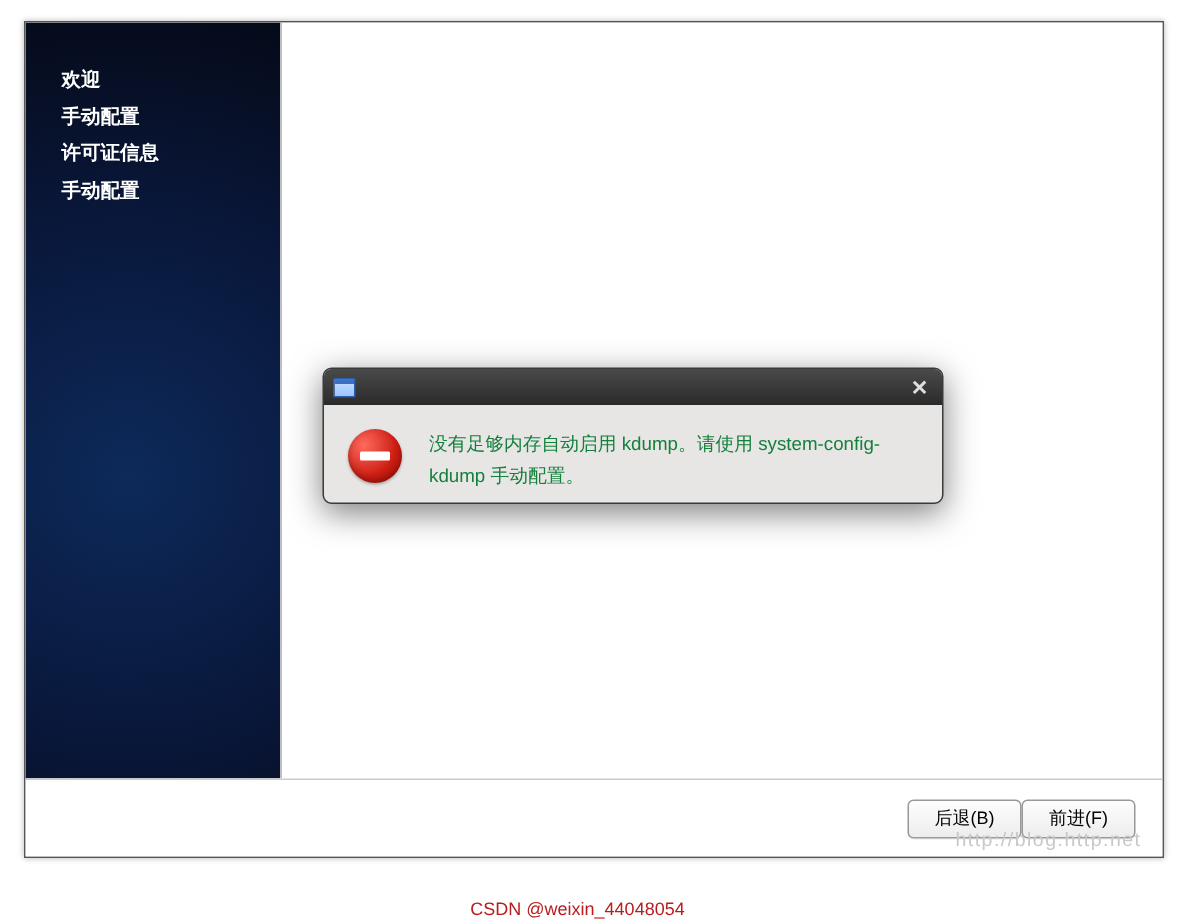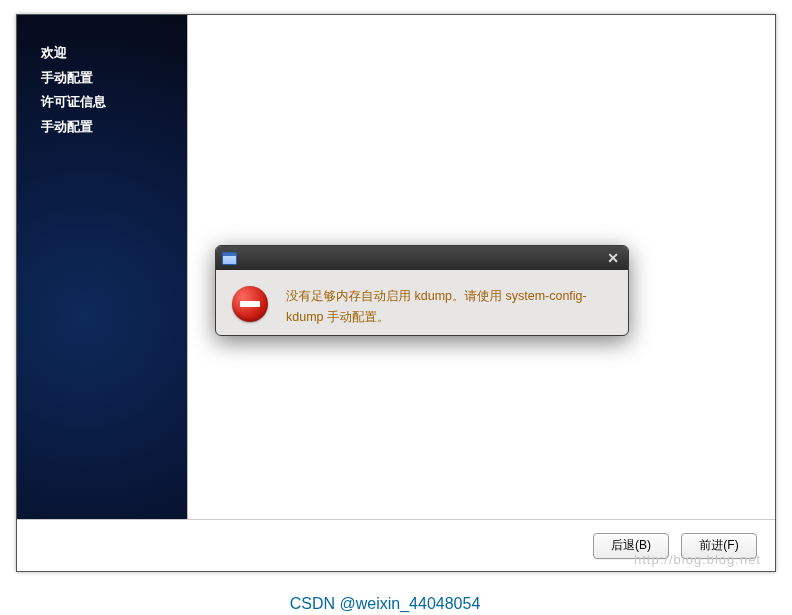--- a/index.html
+++ b/index.html
@@ -32,21 +32,21 @@
   .content {
     flex: 1; height: 100%;
     background: #fff;
     border-left: 1px solid #bbb;
   }
   .footer-bar {
     height: 52px;
     background: #fff;
     border-top: 1px solid #ccc;
     display: flex; justify-content: flex-end; align-items: center;
-    padding: 0 18px; gap: 12px;
+    padding: 0 18px; 
   }
   .btn {
     min-width: 76px;
     height: 26px;
     padding: 0 12px;
     background: linear-gradient(#fdfdfd, #ededed);
     border: 1px solid #999;
     border-radius: 4px;
     font-size: 12px;
     display: inline-flex; align-items: center; justify-content: center;
@@ -86,21 +86,21 @@
   }
   .close-x {
     color: #ddd; font-size: 14px; font-weight: 700; line-height: 1;
     width: 18px; height: 16px; display: flex; align-items: center; justify-content: center;
     cursor: pointer;
   }
   .dialog-body {
     display: flex; padding: 16px 16px 6px 16px;
     gap: 14px;
     font-size: 12.5px;
-    color: #a16207;
+    color: #15803d;
   }
   .err-icon-wrap { flex: 0 0 40px; display: flex; align-items: flex-start; }
   .msg-text { flex: 1; line-height: 1.7; }
   .dialog-actions {
     display: flex; justify-content: flex-end;
     padding: 4px 16px 14px 16px;
   }
 
   
   .error-circ {
@@ -116,21 +116,21 @@
 
   
   .wm-bottom {
     position: absolute; right: 14px; bottom: 4px;
     font-size: 13px; color: #c8c8c8; letter-spacing: 1px;
     pointer-events: none;
   }
   .csdn-wm {
     position: absolute; left: 0; width: 770px;
     bottom: 2px; text-align: center;
-    font-size: 16px; color: #0369a1;
+    font-size: 12px; color: #b91c1c;
     pointer-events: none;
   }
 </style>
 </head>
 <body>
 
 <div class="outer-wrap">
   <div class="frame">
 
     <div class="top-area">
@@ -158,16 +158,16 @@
       <div class="dialog-body">
         <div class="err-icon-wrap">
           <div class="error-circ">
             <div class="bar"></div>
           </div>
         </div>
         <div class="msg-text">没有足够内存自动启用 kdump。请使用 system-config-kdump 手动配置。</div>
       </div>
     </div>
 
-    <div class="wm-bottom">http://blog.blog.net</div>
+    <div class="wm-bottom">http://blog.http.net</div>
   </div>
   <div class="csdn-wm">CSDN @weixin_44048054</div>
 </div>
 
 </body></html>

